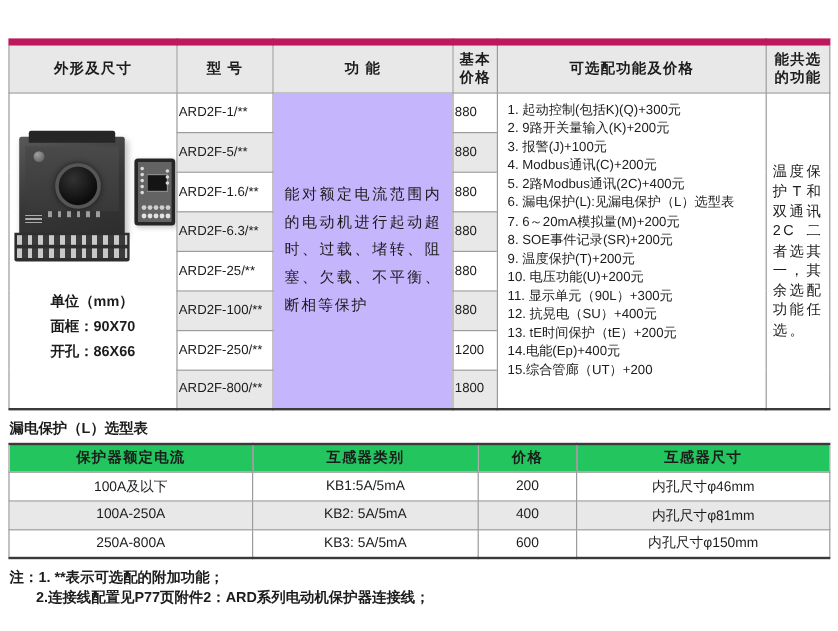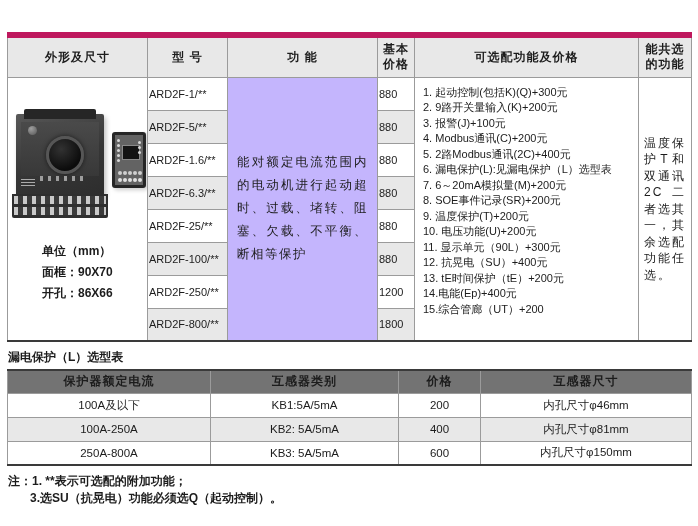--- a/index.html
+++ b/index.html
@@ -59,21 +59,21 @@
   .dims{position:absolute;left:34px;top:163px;font-size:12px;font-weight:bold;line-height:21px;white-space:nowrap;}
 
   
   .t2-title{position:absolute;left:8px;top:349px;font-size:12px;font-weight:bold;}
   .t2{position:absolute;left:7px;top:369px;width:684px;
       border-top:2px solid #3a3a3a;border-bottom:2px solid #3a3a3a;}
   .t2 td{border:1px solid #9b9b9b;text-align:center;vertical-align:middle;overflow:hidden;}
   .t2 .d1{width:203px}.t2 .d2{width:188px}.t2 .d3{width:82px}.t2 .d4{width:211px}
   .t2 tr{height:24px;}
   .t2 tr.head{height:23px;}
-  .t2 td.h{background:#737373;font-weight:bold;font-size:12px;letter-spacing:1px;}
+  .t2 td.h{background:#22c55e;font-weight:bold;font-size:12px;letter-spacing:1px;}
   .t2 td.v{font-size:11.5px;background:#fff;}
   .t2 tr.shaded td.v{background:#e8e8e8;}
 
   
   .notes{position:absolute;left:8px;top:473px;font-size:12px;font-weight:bold;line-height:16.5px;}
   .note-indent{padding-left:22px;}
 </style>
 </head>
 <body>
 
@@ -215,16 +215,16 @@
       <td class="v">250A-800A</td>
       <td class="v">KB3: 5A/5mA</td>
       <td class="v">600</td>
       <td class="v">内孔尺寸φ150mm</td>
     </tr>
   </tbody>
     </table>
 
   <div class="notes">
     <div>注：1. **表示可选配的附加功能；</div>
-    <div class="note-indent">3.选SU（抗晃电）功能必须选Q（起动控制）。</div>
+    <div class="note-indent">2.连接线配置见P77页附件2：ARD系列电动机保护器连接线；</div>
   </div>
 
 </div>
 
 </body></html>

